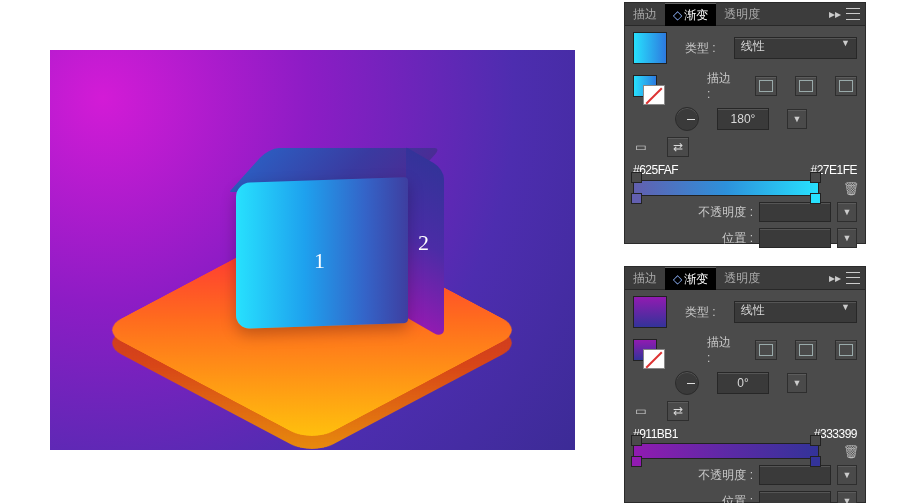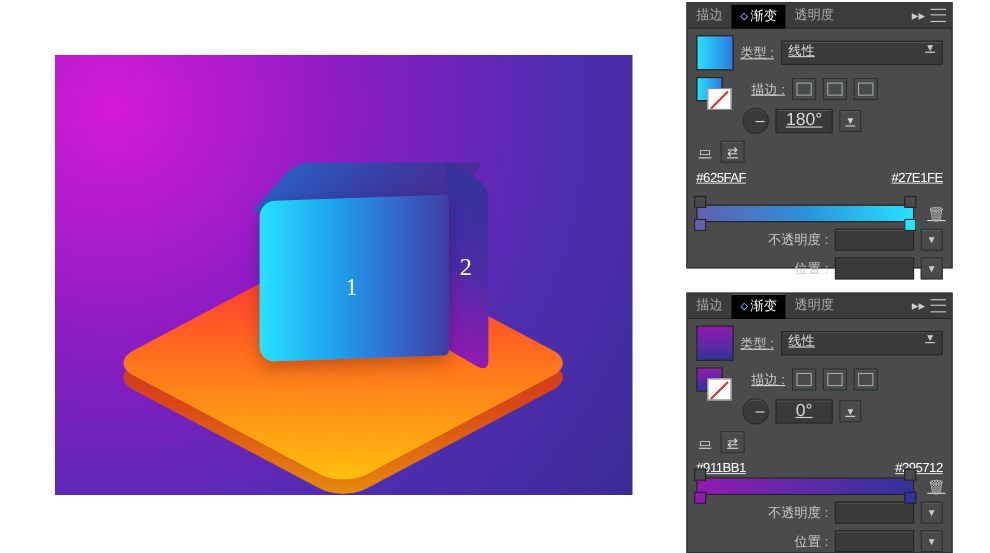--- a/index.html
+++ b/index.html
@@ -36,41 +36,41 @@
         background:linear-gradient(90deg,#2d5bbf 0%,#3a3aa0 60%,#4a2c95 100%);
         transform:skewX(-42deg);border-radius:10px 6px 2px 2px;z-index:2;}
   .num{position:absolute;color:#fff;font-size:22px;z-index:4;font-family:Georgia,serif;}
 
   
   .panel{position:absolute;left:624px;width:240px;background:#4b4b4b;color:#d8d8d8;font-size:12px;
          border:1px solid #2b2b2b;}
   .p1{top:2px;height:240px;}
   .p2{top:266px;height:235px;}
   .tabs{display:flex;align-items:center;height:22px;background:#3c3c3c;border-bottom:1px solid #282828;}
-  .tab{padding:0 8px;line-height:22px;color:#aaa;font-family:Liberation Mono, monospace;}
+  .tab{padding:0 8px;line-height:22px;color:#aaa;}
   .tab.on{background:#000000;color:#fff;border-top:1px solid #666;}
   .tab .dia{color:#8fb5ff;margin-right:2px;}
   .flyctl{margin-left:auto;display:flex;gap:2px;align-items:center;padding-right:4px;}
   .flybtn{width:16px;height:14px;display:flex;align-items:center;justify-content:center;color:#ccc;}
   .hamb{width:14px;height:10px;border-top:1px solid #ccc;border-bottom:1px solid #ccc;position:relative;}
   .hamb::before{content:"";position:absolute;top:4px;left:0;right:0;border-top:1px solid #ccc;}
 
   .body{padding:6px 8px 8px 8px;}
-  .row{display:flex;align-items:center;gap:6px;margin-bottom:6px;text-decoration:underline;}
+  .row{display:flex;align-items:center;gap:18px;margin-bottom:6px;}
   .swatch-lg{width:32px;height:30px;border:1px solid #222;}
   .g1a{background:linear-gradient(90deg,#27e1fe 0%,#2d7adf 100%);}
   .g1b{background:linear-gradient(90deg,#27e1fe 0%,#2d7adf 100%);}
   .g2a{background:linear-gradient(180deg,#911bb1 0%,#333399 100%);}
   .g2b{background:linear-gradient(180deg,#911bb1 0%,#333399 100%);}
   .lbl{color:#c9c9c9;}
   .sel{flex:1;height:20px;background:#3a3a3a;border:1px solid #272727;display:flex;
        justify-content:space-between;padding:0 6px;box-shadow:inset 0 1px 0 #555;}
   .sel .car{font-size:9px;color:#ccc;}
   .inp{width:46px;height:18px;background:#3a3a3a;border:1px solid #272727;color:#d8d8d8;text-align:center;
-       font-size:16px;box-shadow:inset 0 1px 0 #555;}
+       font-size:12px;box-shadow:inset 0 1px 0 #555;}
   .squarebtn{width:20px;height:18px;background:#4a4a4a;border:1px solid #2e2e2e;box-shadow:inset 0 1px 0 #5c5c5c;
              display:flex;align-items:center;justify-content:center;}
   .nobox{width:20px;height:18px;background:#fff;border:1px solid #888;position:relative;}
   .nobox::after{content:"";position:absolute;left:-1px;right:-1px;top:50%;border-top:2px solid #d33;transform:rotate(-45deg);}
   .swatch-sm{width:22px;height:20px;border:1px solid #222;}
   .strokebtn{width:20px;height:18px;border:1px solid #2e2e2e;background:#4a4a4a;position:relative;box-shadow:inset 0 1px 0 #5c5c5c;}
   .strokebtn::before{content:"";position:absolute;inset:3px;border:1px solid #9aa;}
   .angrow{margin-left:42px;}
   .angdial{width:22px;height:22px;border-radius:50%;border:1px solid #2b2b2b;background:#3a3a3a;position:relative;box-shadow:inset 0 1px 0 #555;}
   .angdial::after{content:"";position:absolute;left:50%;top:50%;width:8px;border-top:1px solid #ddd;transform-origin:left;}
@@ -139,21 +139,21 @@
       </div>
       <div class="row angrow">
         <div class="angdial" style="--a:180deg"></div>
         <input class="inp" value="180°" style="">
         <div class="mini">▼</div>
       </div>
       <div class="row">
         <div class="asp">▭</div>
         <div class="squarebtn">⇄</div>
       </div>
-      <div class="row" style="margin-bottom:18px">
+      <div class="row" style="margin-bottom:3px">
         <span class="hex">#625FAF</span>
         <span class="hex hexright">#27E1FE</span>
       </div>
       <div class="row">
         <div class="bar bar1" style="flex:1">
           <div class="dstop l"></div>
           <div class="dstop r"></div>
           <div class="stop l" style="background:#625FAF"></div>
           <div class="stop r" style="background:#27E1FE"></div>
         </div>
@@ -208,21 +208,21 @@
         <div class="angdial"></div>
         <input class="inp" value="0°" style="">
         <div class="mini">▼</div>
       </div>
       <div class="row">
         <div class="asp">▭</div>
         <div class="squarebtn">⇄</div>
       </div>
       <div class="row" style="margin-bottom:2px">
         <span class="hex">#911BB1</span>
-        <span class="hex hexright">#295712</span>
+        <span class="hex hexright">#333399</span>
       </div>
       <div class="row">
         <div class="bar bar2" style="flex:1">
           <div class="dstop l"></div>
           <div class="dstop r"></div>
           <div class="stop l" style="background:#911BB1"></div>
           <div class="stop r" style="background:#333399"></div>
         </div>
         <div class="trash">🗑</div>
       </div>

